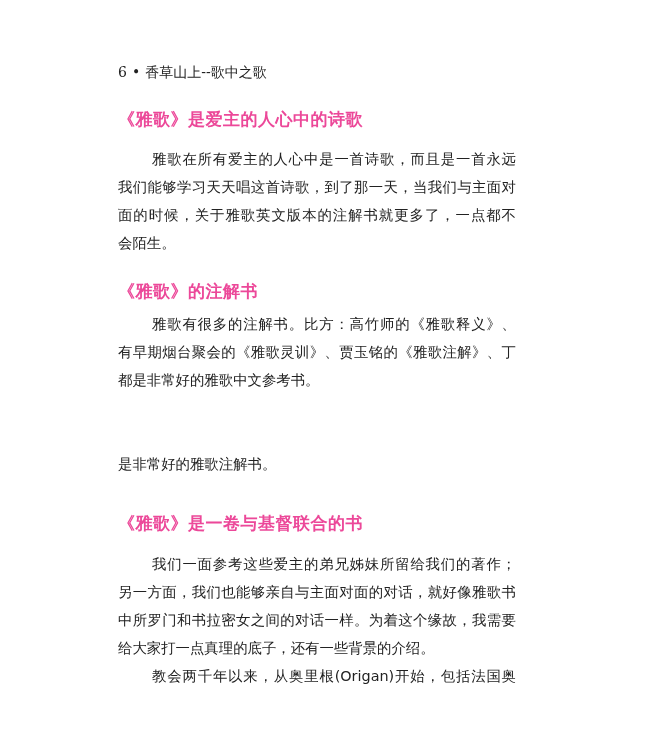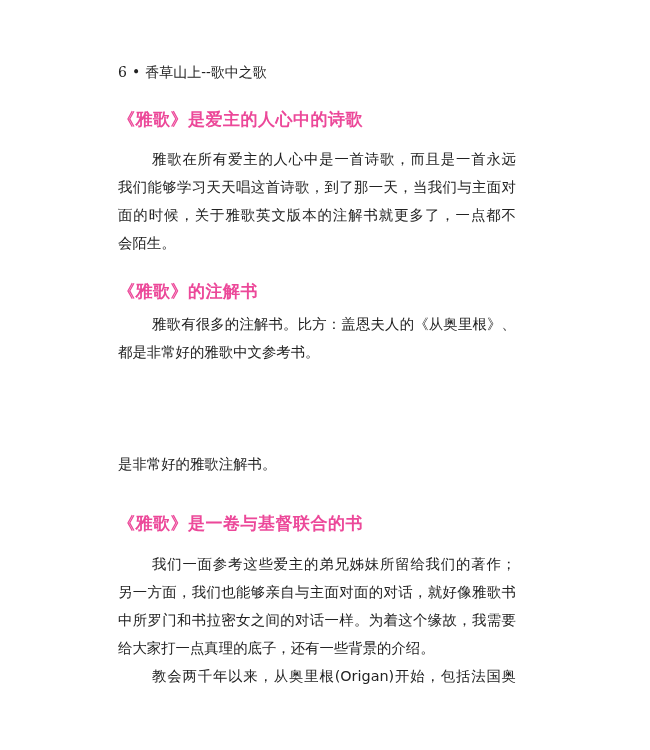--- a/index.html
+++ b/index.html
@@ -29,21 +29,22 @@
   <div class="h" style="top:108px;">《雅歌》是爱主的人心中的诗歌</div>
   <div class="para" style="top:145px;">
     <span class="line indent">雅歌在所有爱主的人心中是一首诗歌，而且是一首永远</span>
     <span class="line">我们能够学习天天唱这首诗歌，到了那一天，当我们与主面对</span>
     <span class="line">面的时候，关于雅歌英文版本的注解书就更多了，一点都不</span>
     <span class="line last">会陌生。</span>
   </div>
 
   <div class="h" style="top:272px;margin-top:8px;">《雅歌》的注解书</div>
   <div class="para" style="top:310px;">
-    <span class="line indent">雅歌有很多的注解书。比方：盖恩夫人的《从奥里根》、</span>
+    <span class="line indent">雅歌有很多的注解书。比方：高竹师的《雅歌释义》、</span>
+    <span class="line">有早期烟台聚会的《雅歌灵训》、贾玉铭的《雅歌注解》、丁</span>
     <span class="line last">都是非常好的雅歌中文参考书。</span>
   </div>
   <div class="para" style="top:450px;">
     <span class="line last">是非常好的雅歌注解书。</span>
   </div>
 
   <div class="h" style="top:512px;">《雅歌》是一卷与基督联合的书</div>
   <div class="para" style="top:662px;">
     <span class="line indent">教会两千年以来，从奥里根(Origan)开始，包括法国奥</span>
   </div>

